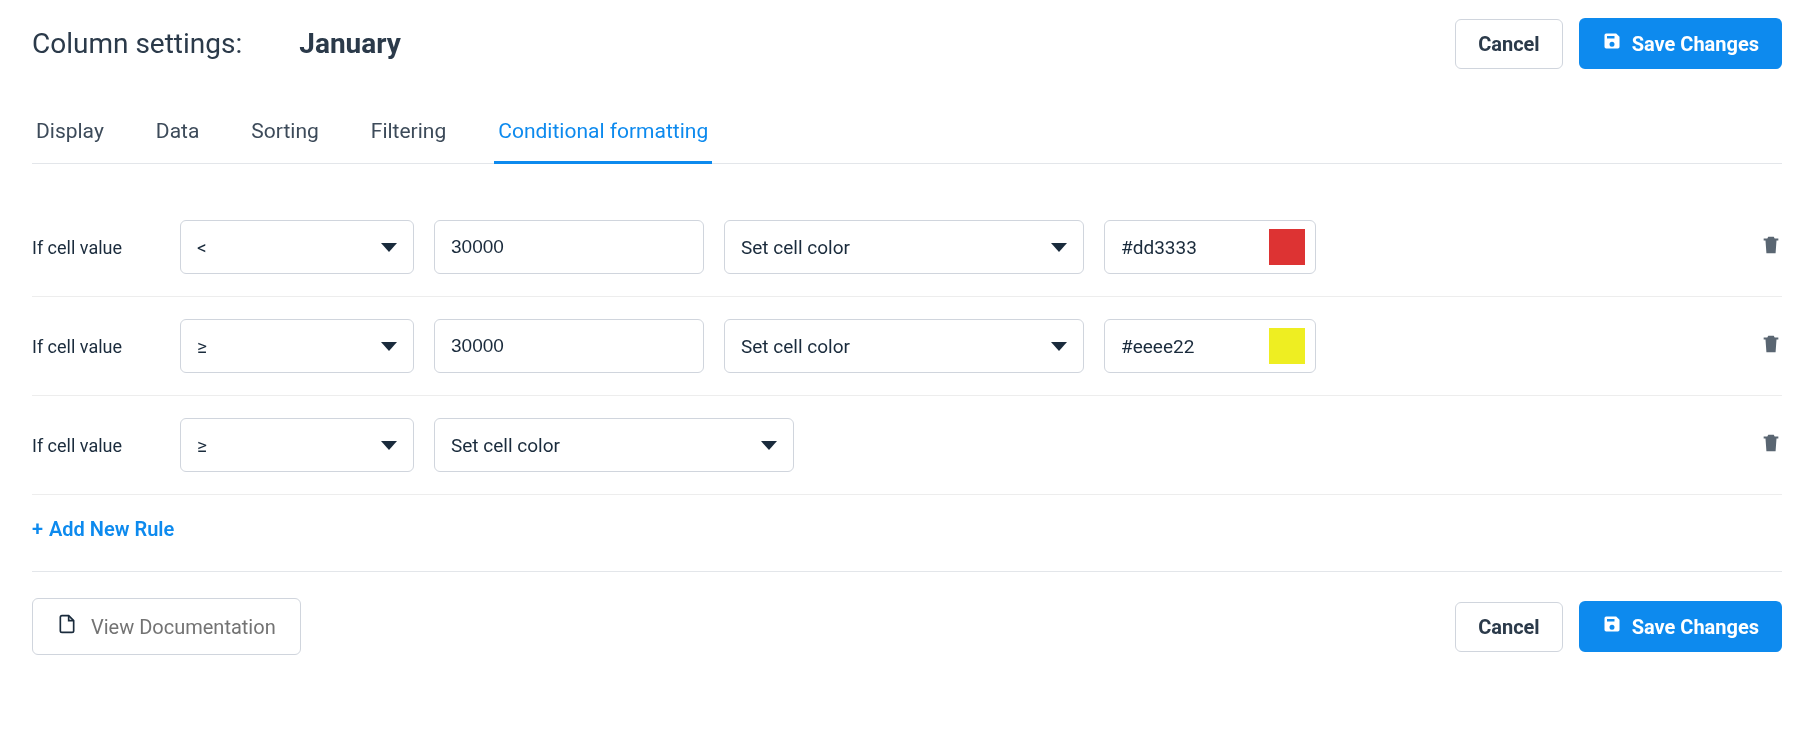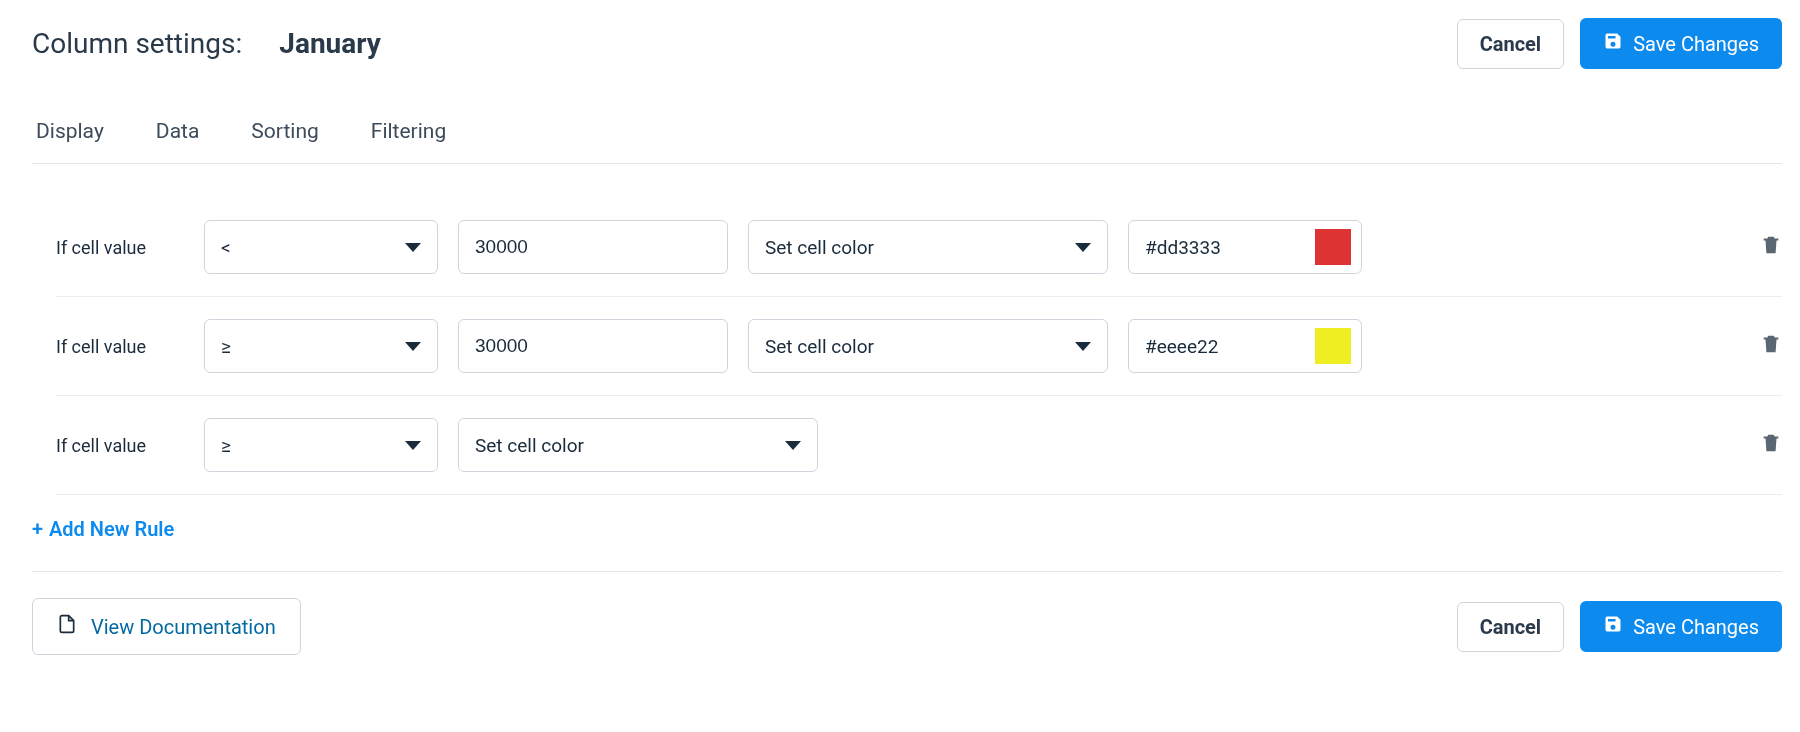--- a/index.html
+++ b/index.html
@@ -12,21 +12,21 @@
   }
   .header-row {
     display: flex;
     align-items: center;
     justify-content: space-between;
     margin-bottom: 40px;
   }
   .title-group {
     display: flex;
     align-items: baseline;
-    gap: 4px;
+    gap: 24px;
     font-size: 28px;
     color: #2b3a4a;
   }
   .title-group .col-name { font-weight: 700; margin-left: 33px; }
   .btn-group { display: flex; gap: 16px; align-items: center; }
   .btn {
     display: inline-flex;
     align-items: center;
     gap: 10px;
     padding: 12px 22px;
@@ -37,21 +37,21 @@
   }
   .btn-secondary {
     background: #ffffff;
     color: #2b3a4a;
     border: 1px solid #d0d5dd;
     font-weight: bold;
   }
   .btn-primary {
     background: #0d8aee;
     color: #ffffff;
-    font-weight: 400;
+    font-weight: 700;
   }
   .btn-primary svg { fill: #ffffff; }
   .tabs {
     display: flex;
     gap: 44px;
     border-bottom: 1px solid #e3e6ea;
     margin-bottom: 34px;
   }
   .tab {
     padding: 10px 4px 18px 4px;
@@ -65,21 +65,20 @@
     color: #0d8aee;
     border-bottom-color: #0d8aee;
   }
   .rules { }
   .rule-row {
     display: flex;
     align-items: center;
     gap: 20px;
     padding: 22px 0;
     border-bottom: 1px solid #ededed;
-    margin-left: 24px;
   }
   .rule-row:last-of-type { border-bottom: 1px solid #ededed; }
   .rule-label {
     width: 128px;
     font-size: 18px;
     color: #1a2b3c;
     flex-shrink: 0;
   }
   .select-box, .text-box, .color-box {
     border: 1px solid #d0d5dd;
@@ -92,21 +91,21 @@
     font-size: 19px;
     color: #1a2b3c;
   }
   .select-box {
     justify-content: space-between;
     cursor: pointer;
   }
   .op-box   { width: 234px; }
   .val-box  { width: 270px; }
   .act-box  { width: 360px; }
-  .color-box{ width: 234px; justify-content: space-between; padding-right: 10px; }
+  .color-box{ width: 212px; justify-content: space-between; padding-right: 10px; }
   .swatch {
     width: 36px; height: 36px;
     border: none;
     flex-shrink: 0;
   }
   .caret {
     width: 0; height: 0;
     border-left: 8px solid transparent;
     border-right: 8px solid transparent;
     border-top: 9px solid #1a2b3c;
@@ -135,21 +134,21 @@
     padding-top: 26px;
   }
   .doc-btn {
     display: inline-flex;
     align-items: center;
     gap: 14px;
     padding: 14px 24px;
     border: 1px solid #d0d5dd;
     border-radius: 6px;
     font-size: 20px;
-    color: #0369a1;
+    color: #737373;
     cursor: pointer;
     background: #fff;
   }
   .doc-btn svg { stroke: #1a2b3c; }
   .text-box input {
     border: none; outline: none; width: 100%; font-size: 19px; color:#1a2b3c; background: transparent;
   }
 </style>
 </head>
 <body>
@@ -176,20 +175,21 @@
     </div>
   </div>
 </div>
 
 
 <div class="tabs">
   <div class="tab">Display</div>
   <div class="tab">Data</div>
   <div class="tab">Sorting</div>
   <div class="tab">Filtering</div>
+  <div class="tab active">Conditional formatting</div>
 </div>
 
 
 <div class="rules">
 
   <div class="rule-row">
     <div class="rule-label">If cell value</div>
     <div class="select-box op-box">
       <span>&lt;</span>
       <span class="caret"></span>

